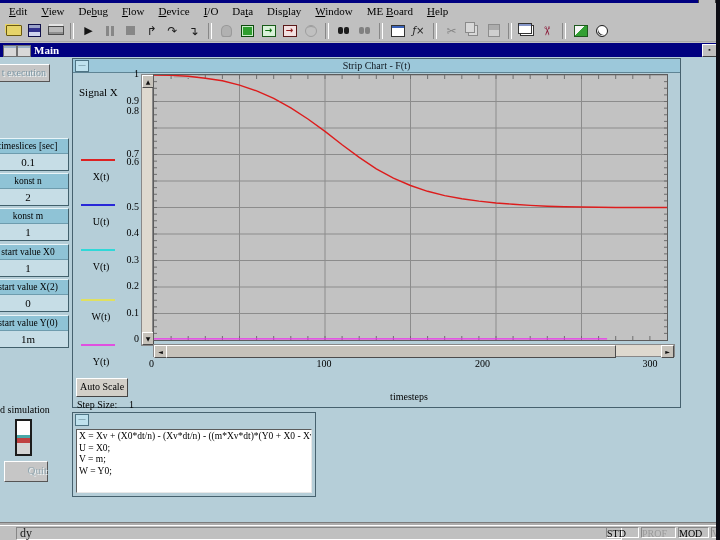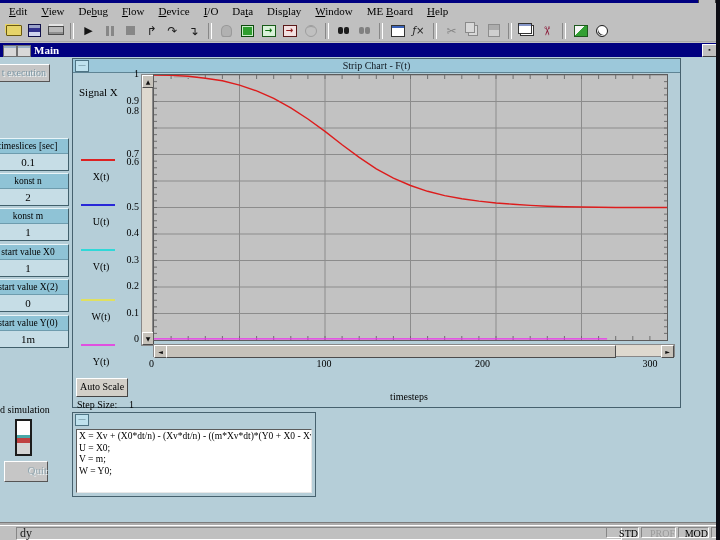--- a/index.html
+++ b/index.html
@@ -90,21 +90,21 @@
   .stepsize-value{position:absolute;left:56px;top:340px;font-size:10px;}
   .timesteps-label{position:absolute;left:256px;top:332px;width:160px;text-align:center;font-size:10px;}
   
   #formula-window{position:absolute;left:72px;top:412px;width:244px;height:85px;background:#b5ced8;border:1px solid #46616e;box-sizing:border-box;}
   .formula-text{position:absolute;left:3px;top:16px;right:3px;bottom:3px;background:#fff;border-top:1px solid #5c5c5c;border-left:1px solid #5c5c5c;border-right:1px solid #e8e8e8;border-bottom:1px solid #e8e8e8;padding:1px 2px;overflow:hidden;}
   .f-line{font-size:9.5px;line-height:11.5px;white-space:nowrap;}
   
   .status-strip{position:absolute;left:0;top:522px;width:716px;height:4px;background:#adadad;border-top:1px solid #7c7c7c;border-bottom:1px solid #fff;box-sizing:border-box;}
   .statusbar{position:absolute;left:0;top:526px;width:716px;height:14px;background:#c0c0c0;}
   .st-left{position:absolute;left:1px;top:1px;width:601px;height:11px;border:1px solid;border-color:#868686 #fff #fff #868686;font-size:12px;line-height:11px;padding-left:3px;color:#1a1a1a;margin-left:15px;}
-  .st-cell{position:absolute;top:1px;height:11px;border:1px solid;border-color:#868686 #fff #fff #868686;font-size:10px;line-height:11px;text-align:right;box-sizing:border-box;}
+  .st-cell{position:absolute;top:1px;height:11px;border:1px solid;border-color:#868686 #fff #fff #868686;font-size:10px;line-height:11px;text-align:left;box-sizing:border-box;}
   .st-dim{color:#9a9a9a;}
   .right-strip{position:absolute;left:716px;top:0;width:4px;height:540px;background:#0c0c14;}
 </style>
 </head>
 <body>
 
 <div id="stage">
 
   <div class="app-titlebar"></div>
   <div class="app-titlebar-btn"></div>

